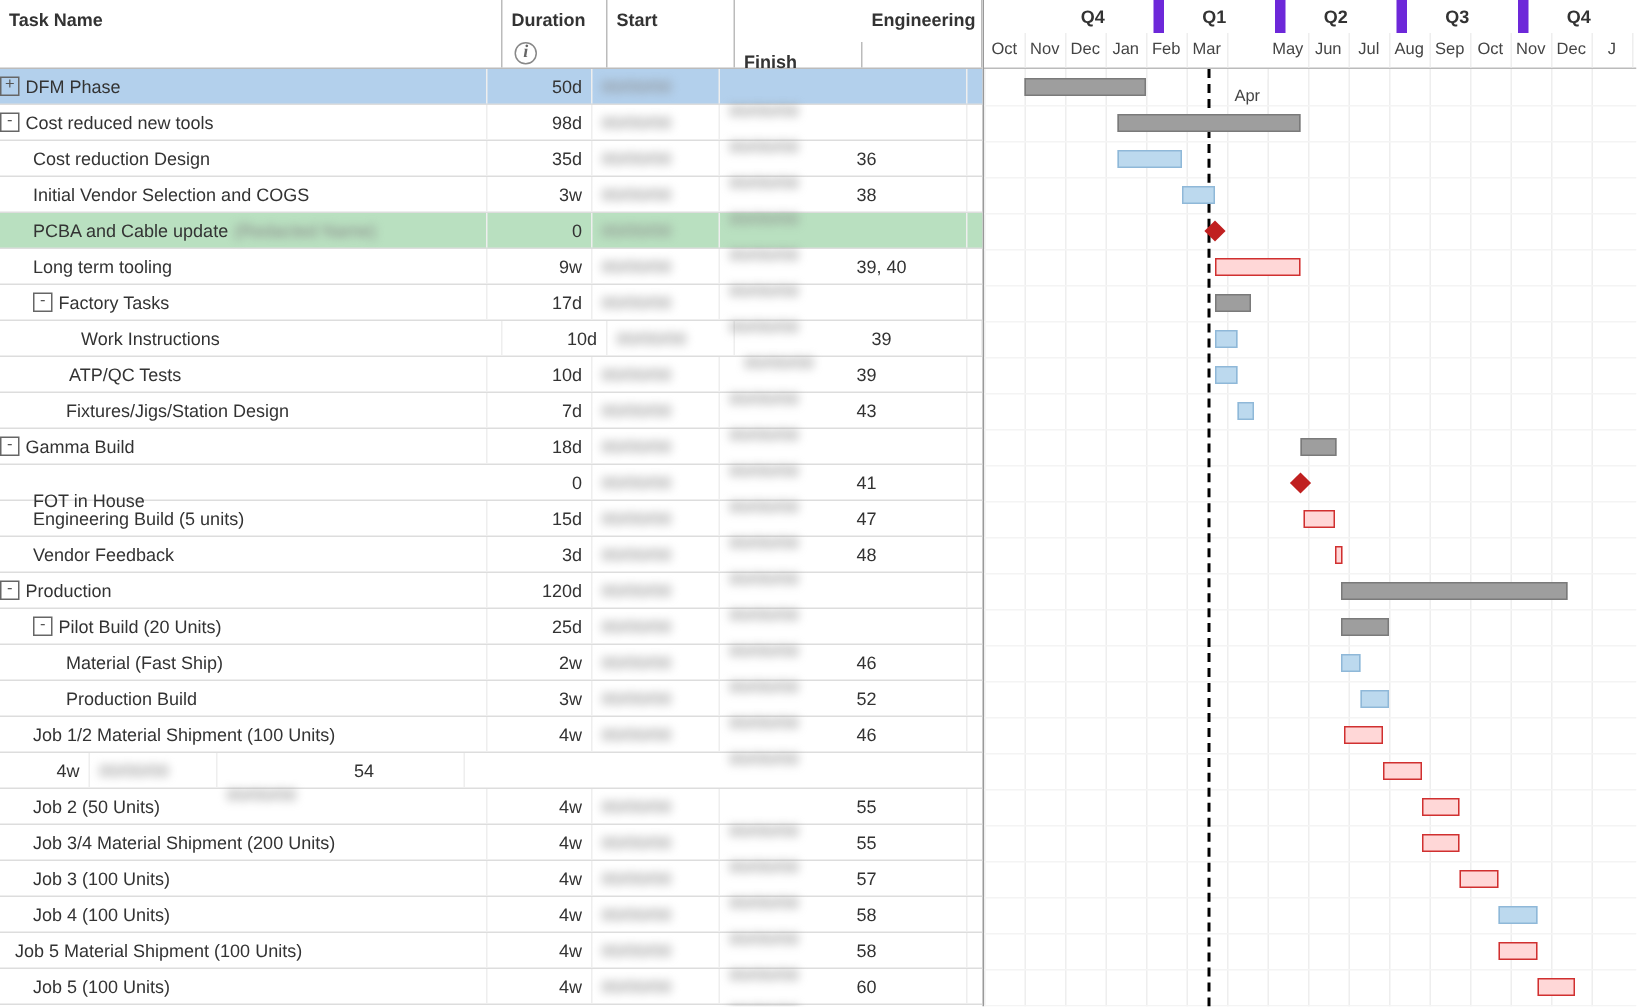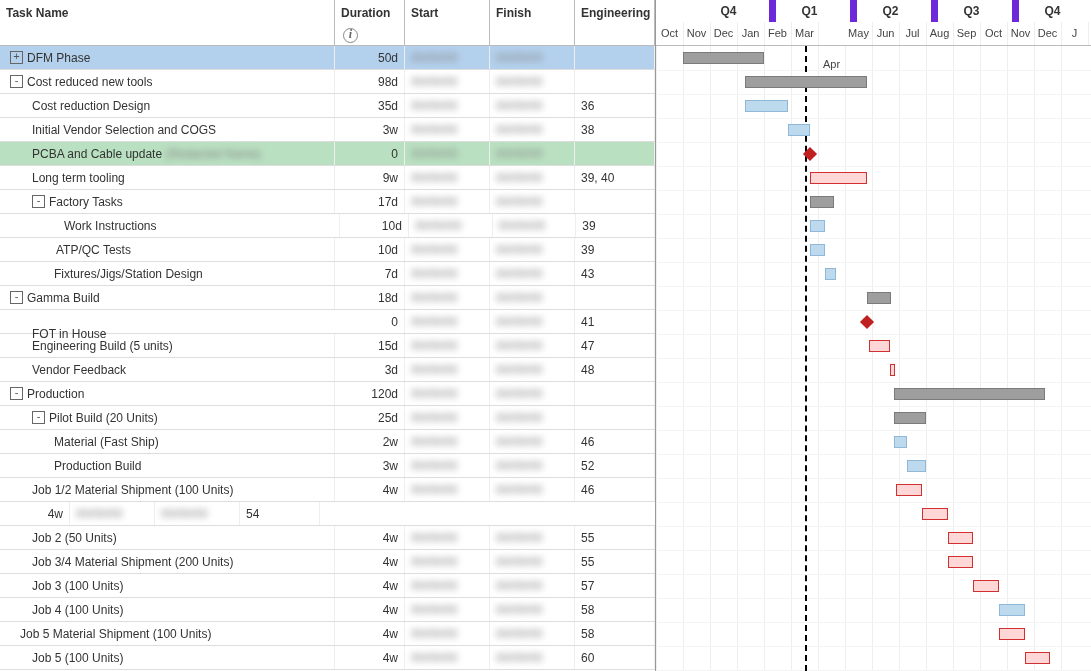--- a/index.html
+++ b/index.html
@@ -1,24 +1,24 @@
 <!DOCTYPE html>
 <html><head>
 <meta charset="utf-8">
 <style>
 html,body { margin:0; padding:0; font-family: Arial, Helvetica, sans-serif; font-size:12px; color:#333; background:#fff; width:1091px; height:671px; overflow:hidden; }
 .app { display:flex; flex-direction:row; width:1091px; height:671px; }
-.gridpane  { width:655px; border-right:1px solid #999; display:flex; flex-direction:column; }
+.gridpane  { width:655px; border-right:1px solid #999; display:flex; flex-direction:column;align-items:flex-end; }
 .ganttpane { width:436px; display:flex; flex-direction:column; position:relative; }
 .colhdr { display:flex; flex-direction:row; height:45px; border-bottom:1px solid #bbb; background:#fff; font-weight:bold; position:relative; }
 .colhdr .cell { border-right:1px solid #bbb; display:flex; align-items:flex-start; padding:6px 6px 2px 6px; box-sizing:border-box; position:relative; }
 .cell.name    { width:335px; }
 .cell.dur     { width:70px; }
 .cell.start   { width:85px; }
-.cell.finish  { width:85px; }
+.cell.finish  { width:85px;margin-top:28px; }
 .cell.pred    { width:80px; }
 .info-icon { position:absolute; bottom:2px; left:8px; color:#666; font-style:italic; font-family: Georgia, serif; font-size:12px; border:1px solid #888; border-radius:50%; width:13px; height:13px; line-height:11px; text-align:center; }
 .rows { flex:1; overflow:hidden; }
 .row  { display:flex; flex-direction:row; height:24px; box-sizing:border-box; border-bottom:1px solid #ddd; }
 .row .cell { border-right:1px solid #eee; box-sizing:border-box; display:flex; align-items:center; padding:0 6px; }
 .row .cell.name { width:335px; }
 .row .cell.dur  { width:70px; justify-content:flex-end; }
 .row .cell.start{ width:85px; }
 .row .cell.finish{ width:85px; }
 .row .cell.pred { width:80px; }

